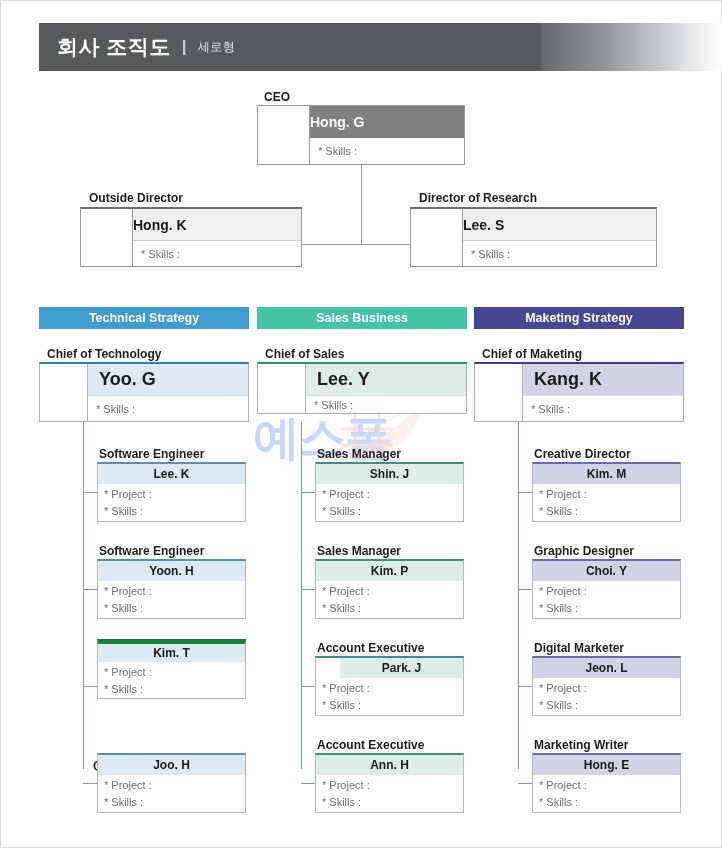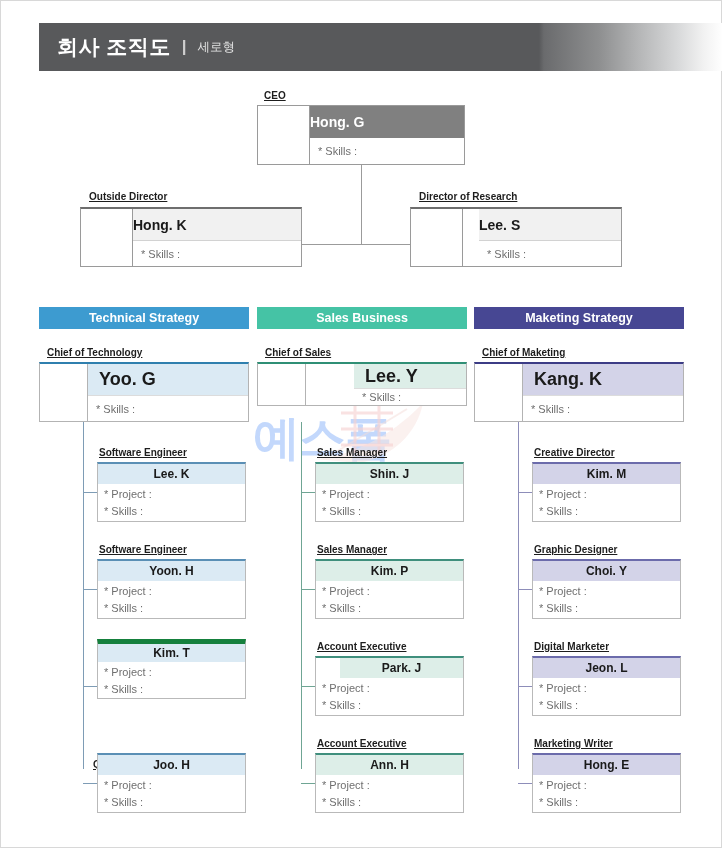--- a/index.html
+++ b/index.html
@@ -88,25 +88,24 @@
     position: absolute;
     left: 44px;
     top: 0px;
     width: 148px;
     height: 66px;
   }
 
   
   .node-label {
     position: absolute;
-    font-size: 10px;
+    font-size: 12px;
     font-weight: bold;
     color: #1d1d1d;
     white-space: nowrap;
-    text-decoration: underline;
   }
   .card {
     position: absolute;
     box-sizing: border-box;
     background: #ffffff;
     display: flex;
   }
   .card .photo {
     box-sizing: border-box;
     height: 100%;
@@ -268,21 +267,21 @@
     <div class="photo" style="width:52px;"></div>
     <div class="body">
       <div class="namebar" style="height:32px;">Hong. K</div>
       <div class="fields">
         <div class="field">* Skills :</div>
       </div>
     </div>
   </div>
 
   <div class="node-label" style="left:418px; top:190px;">Director of Research</div>
-  <div class="card exec dir" style="left:409px; top:206px; width:212px; height:60px;gap:16px;">
+  <div class="card exec dir" style="left:409px; top:206px; width:247px; height:60px;">
     <div class="photo" style="width:52px;"></div>
     <div class="body">
       <div class="namebar" style="height:32px;">Lee. S</div>
       <div class="fields">
         <div class="field">* Skills :</div>
       </div>
     </div>
   </div>
 
   <div class="dept-bar" style="left:38px; top:306px; width:210px; background:#3d9bd0;">Technical Strategy</div>
@@ -343,21 +342,21 @@
       <div class="fields">
         <div class="field">* Project :</div>
         <div class="field">* Skills :</div>
       </div>
     </div>
   </div>
 
   <div class="dept-bar" style="left:256px; top:306px; width:210px; background:#45c3a5;">Sales Business</div>
 
   <div class="node-label" style="left:264px; top:346px;">Chief of Sales</div>
-  <div class="card chief" style="left:256px; top:361px; width:210px; height:44px; border-top:2px solid #2f8f75;gap:48px;">
+  <div class="card chief" style="left:256px; top:361px; width:210px; height:52px; border-top:2px solid #2f8f75;">
     <div class="photo" style="width:48px;"></div>
     <div class="body">
       <div class="namebar" style="height:32px; background:#ddeee8; color:#1a1a1a;">Lee. Y</div>
       <div class="fields">
         <div class="field">* Skills :</div>
       </div>
     </div>
   </div>
   <div class="line v green" style="left:300px; top:421px; height:347px;"></div>
 

